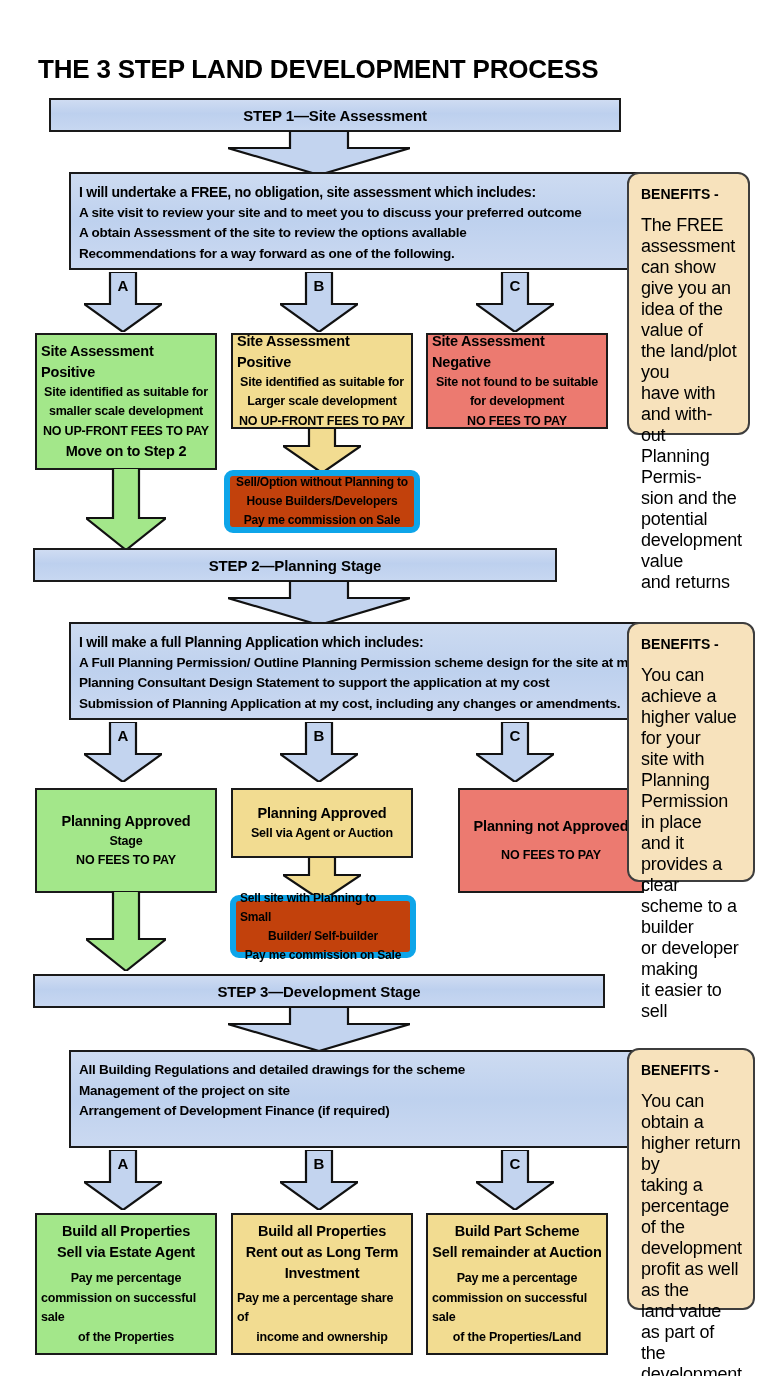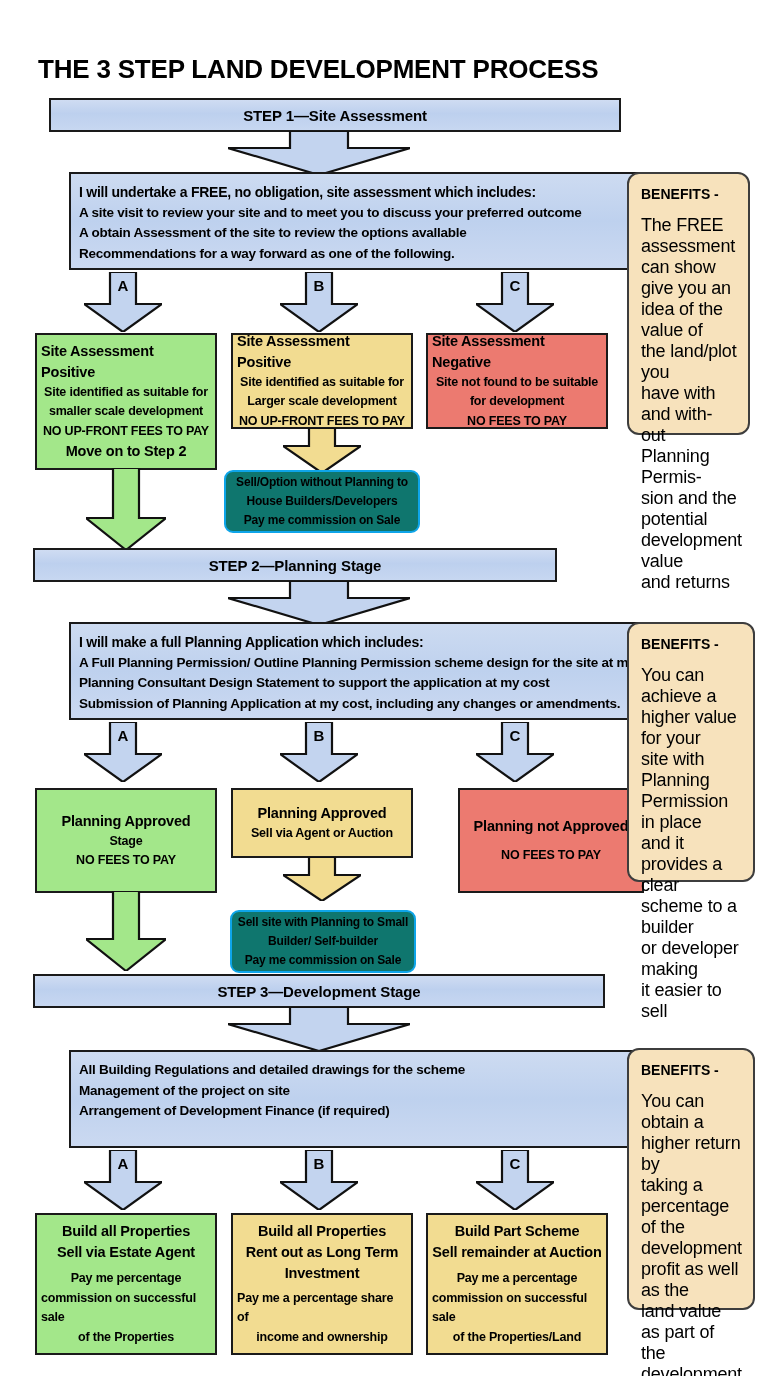--- a/index.html
+++ b/index.html
@@ -44,22 +44,22 @@
 
   .out-box{align-items:center;padding:6px 4px;}
   .out-box .hl{font-size:14.5px;font-weight:bold;line-height:21px;letter-spacing:-0.2px;}
   .out-box .tl{font-size:12.5px;font-weight:bold;line-height:19.5px;letter-spacing:-0.2px;}
   .out-box .sp{height:9px;}
   .green{background:#a3e78a;}
   .yellow{background:#f2dc91;}
   .red{background:#ec7a70;}
 
   .sub-box{
-    background:#0f766e;
-    border:2px solid #0ea5e9;border-radius:9px;
+    background:#c2410c;
+    border:6px solid #0ea5e9;border-radius:9px;
     position:absolute;box-sizing:border-box;
     display:flex;flex-direction:column;justify-content:center;align-items:center;
     padding:3px 4px;
   }
   .sub-box .tl{font-size:12px;font-weight:bold;line-height:19px;letter-spacing:-0.2px;}
 
   
   .benefit{
     position:absolute;box-sizing:border-box;
     background:#f7e2bc;
@@ -232,21 +232,21 @@
       <polygon points="27,0 53,0 53,48 80,48 40,80 0,48 27,48" fill="#a3e78a" stroke="#111" stroke-width="2.2"></polygon>
     </svg>
   </div>
 
   <div class="arrow" style="left:283px;top:857px;width:78px;height:44px;">
     <svg width="78" height="44" viewBox="0 0 78 44">
       <polygon points="26,0 52,0 52,18 78,18 39,44 0,18 26,18" fill="#f2dc91" stroke="#111" stroke-width="2.2"></polygon>
     </svg>
   </div>
 
-  <div class="sub-box" style="left:230px;top:895px;width:186px;height:63px;margin-top:15px;">
+  <div class="sub-box" style="left:230px;top:895px;width:186px;height:63px;">
     <div class="tl">Sell site with Planning to Small</div>
     <div class="tl">Builder/ Self-builder</div>
     <div class="tl">Pay me commission on Sale</div>
   </div>
 
   <div class="benefit" style="left:627px;top:622px;width:128px;height:260px;">
     <div class="bh">BENEFITS -</div>
     <div class="bl">You can achieve a</div>
     <div class="bl">higher value for your</div>
     <div class="bl">site with Planning</div>

